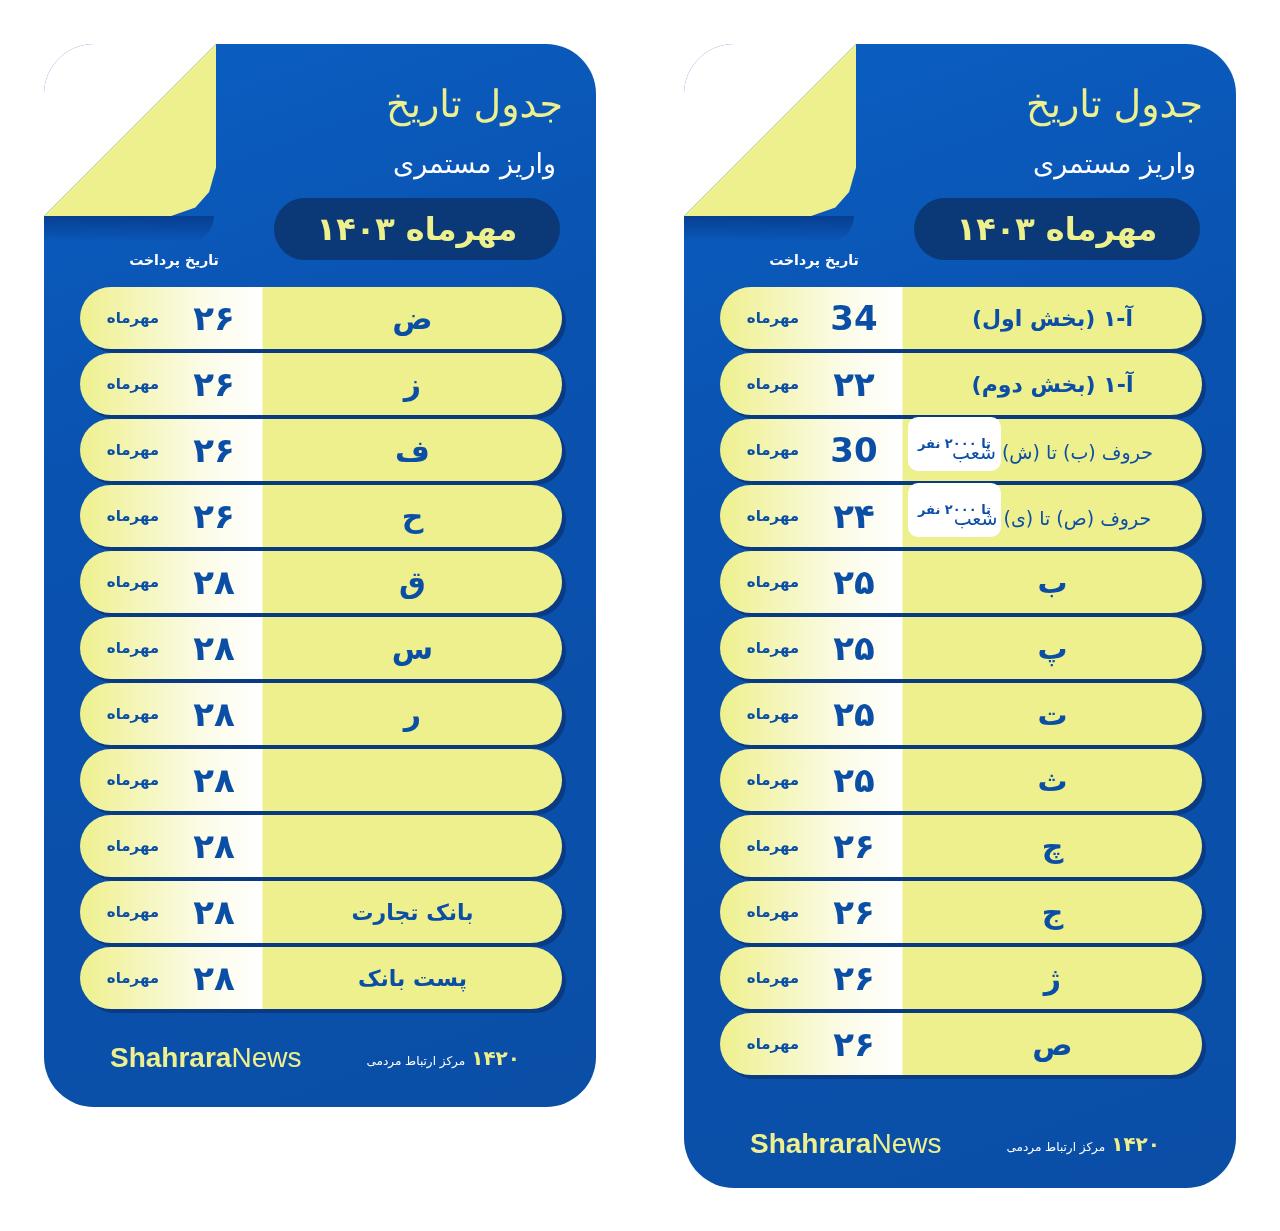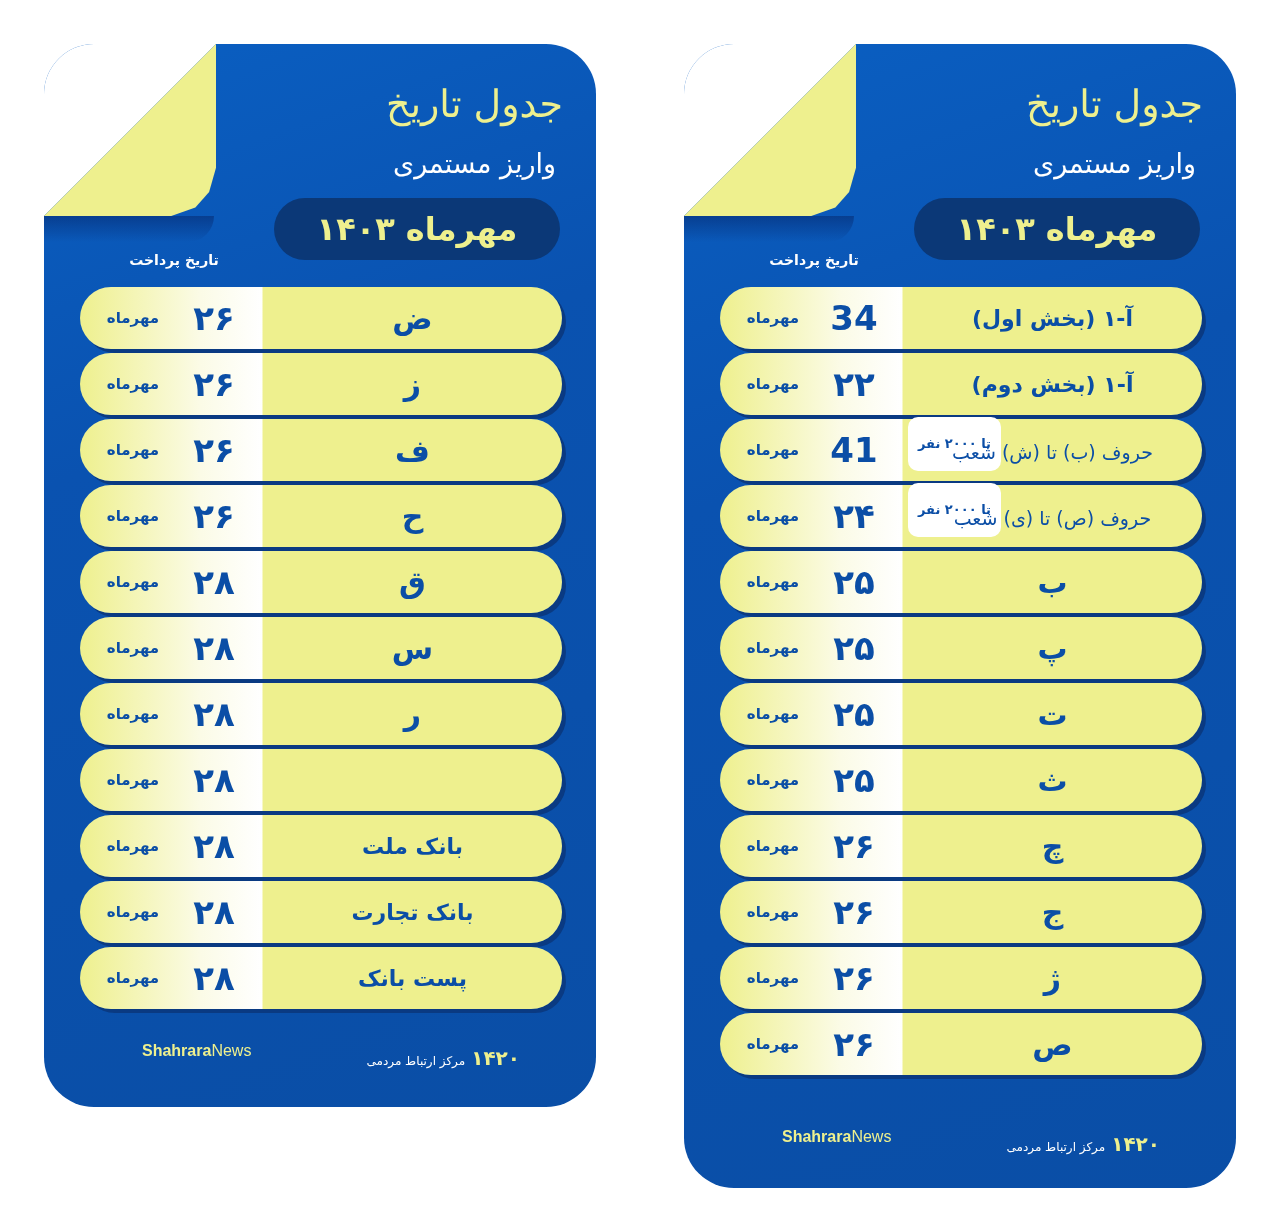--- a/index.html
+++ b/index.html
@@ -77,21 +77,21 @@
     font-size:19px; font-weight:normal; top:22px;
   }
   .row .group.medium { font-size:22px; }
   .row .badge {
     position:absolute; left:188px; top:-2px; height:22px; padding:16px 10px;
     background:#ffffff; border-radius:10px;
     color:#0b4ea6; font-size:13px; font-weight:bold; line-height:22px; direction:rtl;
   }
 
   .footer-brand {
-    position:absolute; color:#eef08e; font-size:16px; font-family: "Liberation Sans", sans-serif; margin-left: 32px;
+    position:absolute; color:#eef08e; font-size:28px; font-family: "Liberation Sans", sans-serif;
   }
   .footer-brand .thin { font-weight:normal; color:#eef08e; }
   .footer-brand .bold { font-weight:bold; }
   .footer-phone {
     position:absolute; direction:rtl; white-space:nowrap; color:#ffffff; font-size:12px;
   }
   .footer-phone .num { color:#eef08e; font-size:20px; font-weight:bold; margin-left:6px; }
 </style>
 </head>
 <body>
@@ -144,21 +144,20 @@
       <span class="day">۲۸</span>
       <span class="group">ر</span>
     </div>
     <div class="row">
       <span class="month">مهرماه</span>
       <span class="day">۲۸</span>
     </div>
     <div class="row">
       <span class="month">مهرماه</span>
       <span class="day">۲۸</span>
-      <span class="group medium">بانک ملت</span>
     </div>
     <div class="row">
       <span class="month">مهرماه</span>
       <span class="day">۲۸</span>
       <span class="group medium">بانک تجارت</span>
     </div>
     <div class="row">
       <span class="month">مهرماه</span>
       <span class="day">۲۸</span>
       <span class="group medium">پست بانک</span>
@@ -190,21 +189,21 @@
       <span class="group medium">آ-۱ (بخش اول)</span>
     </div>
     <div class="row">
       <span class="month">مهرماه</span>
       <span class="day">۲۲</span>
       <span class="group medium">آ-۱ (بخش دوم)</span>
     </div>
     <div class="row">
       <span class="badge">تا ۲۰۰۰ نفر</span>
       <span class="month">مهرماه</span>
-      <span class="day">41</span>
+      <span class="day">30</span>
       <span class="group small">حروف (ب) تا (ش) شعب</span>
     </div>
     <div class="row">
       <span class="badge">تا ۲۰۰۰ نفر</span>
       <span class="month">مهرماه</span>
       <span class="day">۲۴</span>
       <span class="group small">حروف (ص) تا (ی) شعب</span>
     </div>
     <div class="row">
       <span class="month">مهرماه</span>

